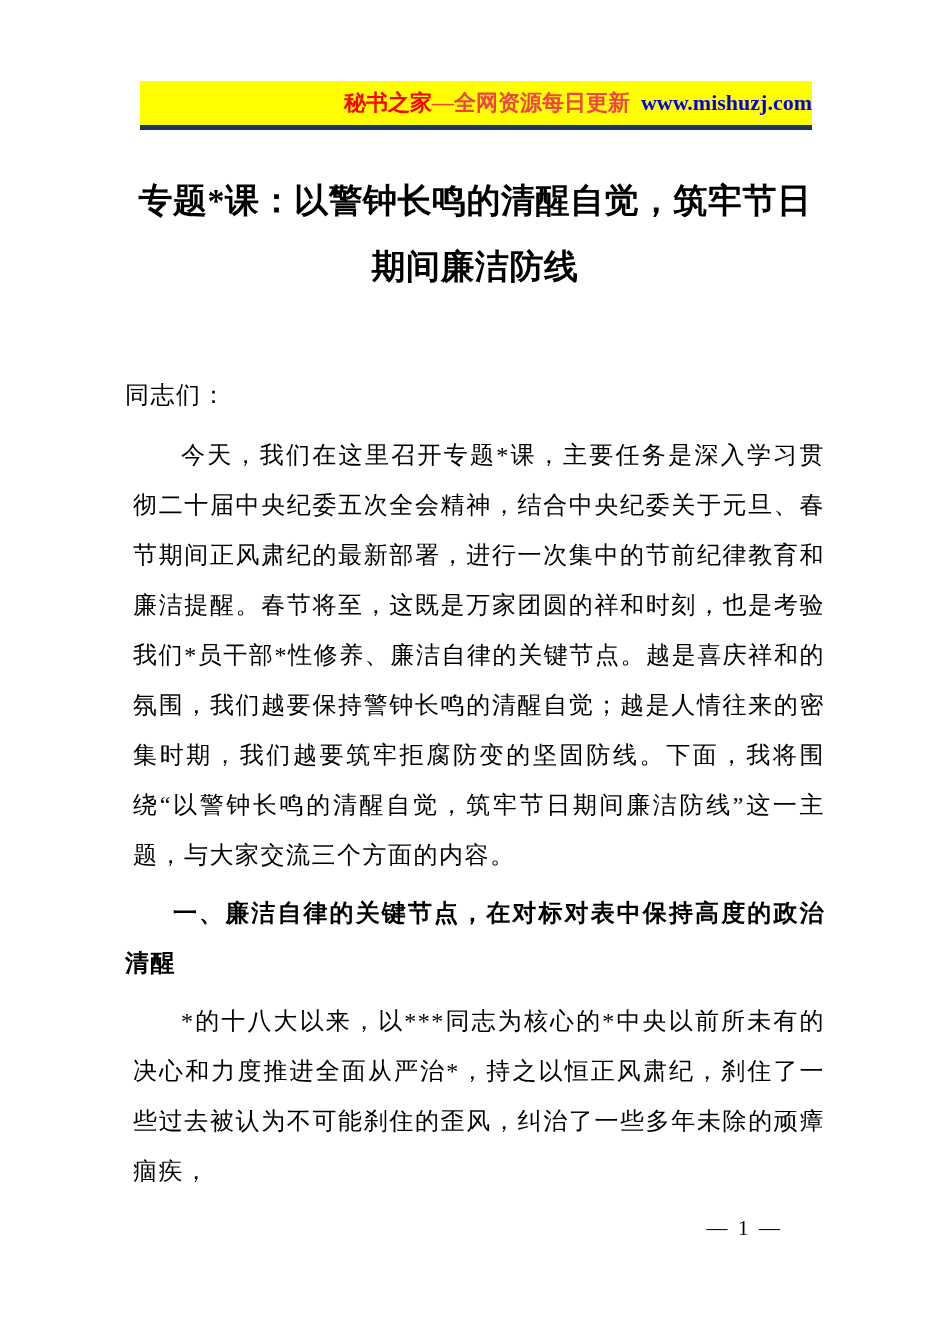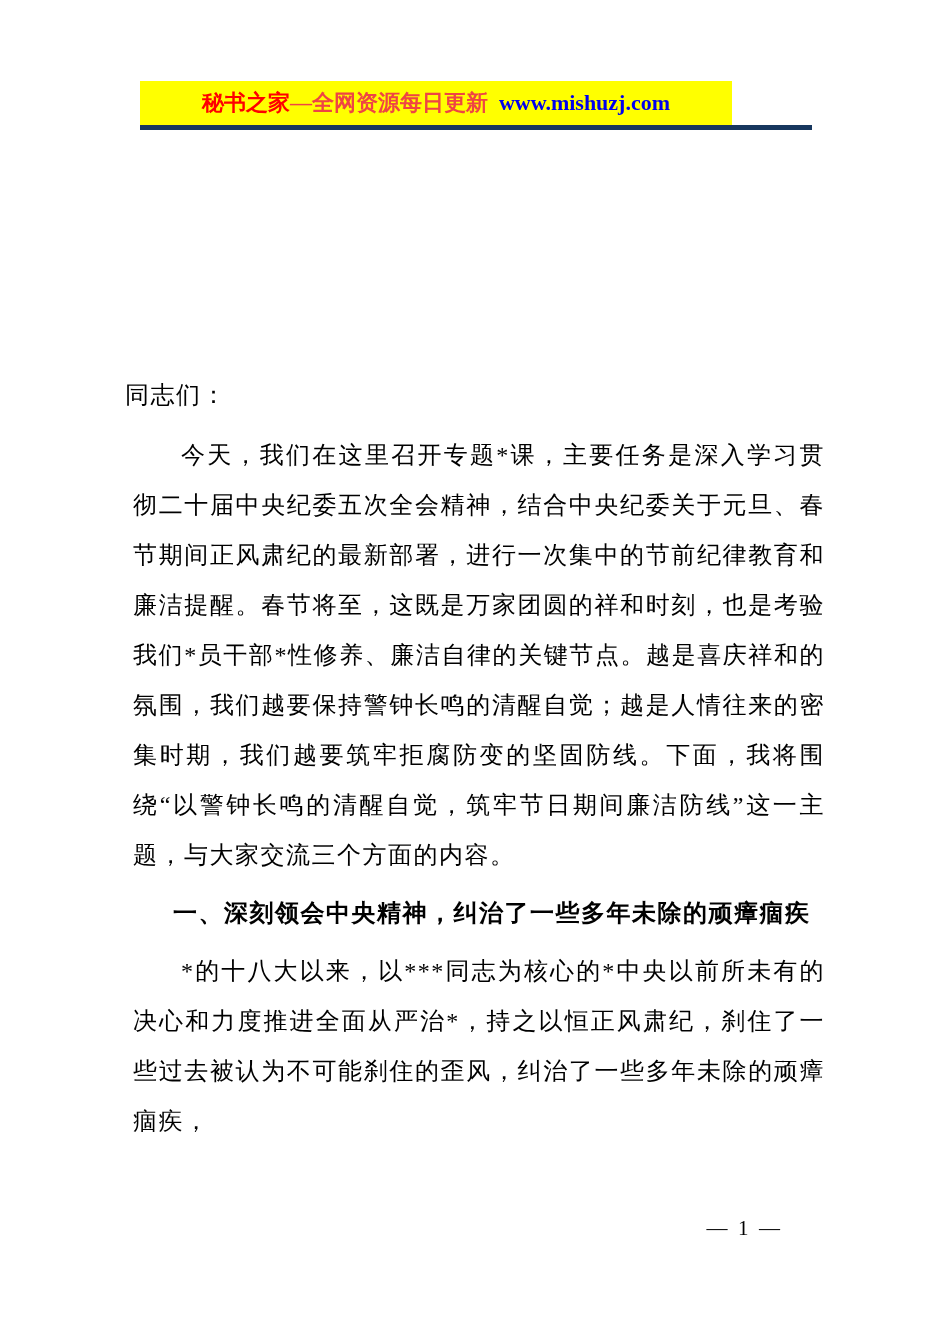--- a/index.html
+++ b/index.html
@@ -13,26 +13,26 @@
     height: 1344px;
     background: #ffffff;
     color: #000000;
     font-family: "Liberation Serif", "DejaVu Serif", serif;
     overflow: hidden;
   }
   .banner {
     position: absolute;
     left: 140px;
     top: 81px;
-    width: 592px;
+    width: 672px;
     height: 44px;
     background: var(--banner_bg, #FFFF00);
     display: flex;
     align-items: center;
-    justify-content: center;
+    justify-content: flex-end;
     font-size: 22px;
     font-weight: bold;
     white-space: nowrap;
   }
   .site-name { color: var(--site_name, #FF0000); }
   .tagline   { color: #ef4444; }
   .site-url  { color: var(--url, #0000EE); margin-left: 11px; cursor: pointer; }
   .divider {
     position: absolute;
     left: 140px;
@@ -92,23 +92,24 @@
 <div class="page">
 
   <div class="banner">
     <span class="site-name">秘书之家</span>
     <span class="tagline">—全网资源每日更新</span>
     <span class="site-url">www.mishuzj.com</span>
   </div>
 
   <div class="divider"></div>
 
+  <h1 class="doc-title">专题*课：以警钟长鸣的清醒自觉，筑牢节日期间廉洁防线</h1>
 
   <div class="body-text">
     <p class="salutation">同志们：</p>
     <p class="para">今天，我们在这里召开专题*课，主要任务是深入学习贯彻二十届中央纪委五次全会精神，结合中央纪委关于元旦、春节期间正风肃纪的最新部署，进行一次集中的节前纪律教育和廉洁提醒。春节将至，这既是万家团圆的祥和时刻，也是考验我们*员干部*性修养、廉洁自律的关键节点。越是喜庆祥和的氛围，我们越要保持警钟长鸣的清醒自觉；越是人情往来的密集时期，我们越要筑牢拒腐防变的坚固防线。下面，我将围绕“以警钟长鸣的清醒自觉，筑牢节日期间廉洁防线”这一主题，与大家交流三个方面的内容。</p>
-    <p class="section-heading">一、深刻领会中央精神，纠治了一些多年未除的顽瘴痼疾</p>
+    <p class="section-heading">一、廉洁自律的关键节点，在对标对表中保持高度的政治清醒</p>
     <p class="para">*的十八大以来，以***同志为核心的*中央以前所未有的决心和力度推进全面从严治*，持之以恒正风肃纪，刹住了一些过去被认为不可能刹住的歪风，纠治了一些多年未除的顽瘴痼疾，</p>
   </div>
 
   <div class="page-footer">—  1  —</div>
 
 </div>
 
 </body></html>

